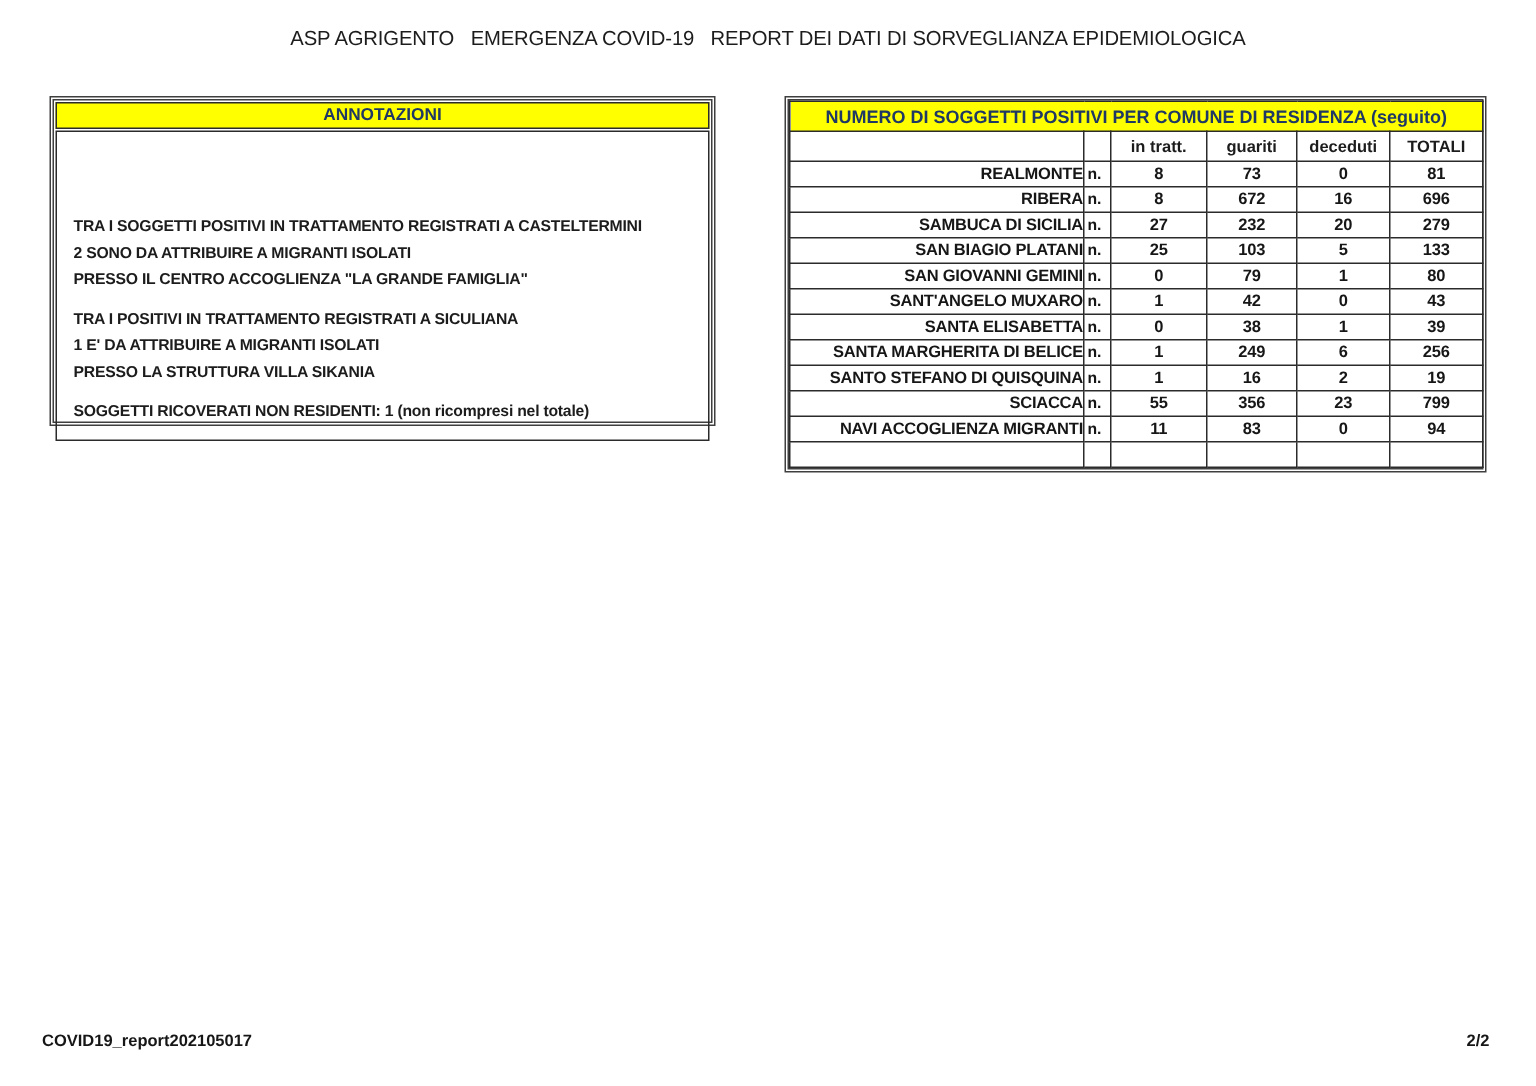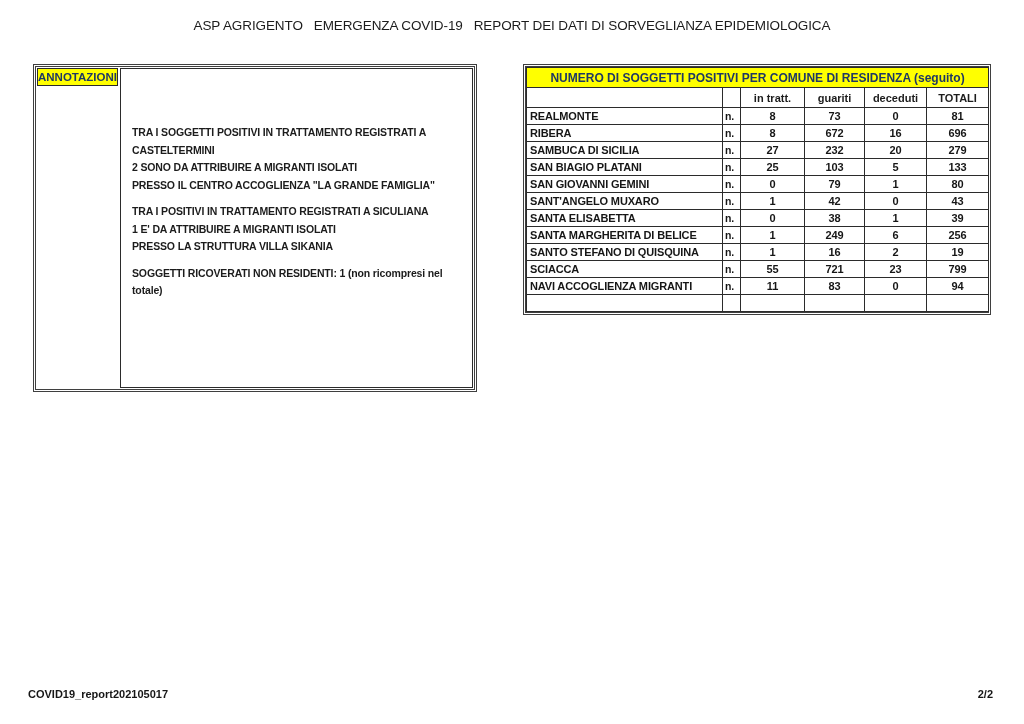--- a/index.html
+++ b/index.html
@@ -23,25 +23,25 @@
     color: #1c1c1c;
     white-space: pre;
     letter-spacing: -0.1px;
   }
   
   .ann-box {
     position: absolute;
     left: 33px;
     top: 64px;
     width: 444px;
-    height: 328px;
+    height: 220px;
     border: 3px double #3f3f3f;
     background: #ffffff;
     display: flex;
-    flex-direction: row;
+    flex-direction: column;
   }
   .ann-header {
     margin: 1px 1px 0 1px;
     height: 18px;
     line-height: 16px;
     background: #FFFF00;
     border: 1px solid #2b2b2b;
     text-align: center;
     font-weight: bold;
     font-size: 11.5px;
@@ -88,21 +88,21 @@
     background: #ffffff;
   }
   tbody td {
     height: 17px;
     font-weight: bold;
     font-size: 11px;
     color: #161616;
     background: #ffffff;
     letter-spacing: -0.15px;
   }
-  td.comune { text-align: left; padding-left: 3px; white-space: nowrap; }
+  td.comune { text-align: right; padding-left: 3px; white-space: nowrap; }
   td.unit   { text-align: left; padding-left: 2px; font-size: 10.5px; }
   td.val    { text-align: center; }
   
   .footer-left {
     position: absolute;
     left: 28px;
     top: 688px;
     font-weight: bold;
     font-size: 11px;
     color: #161616;
@@ -235,21 +235,21 @@
             <td class="unit">n.</td>
             <td class="val">1</td>
             <td class="val">16</td>
             <td class="val">2</td>
             <td class="val">19</td>
           </tr>
           <tr>
             <td class="comune">SCIACCA</td>
             <td class="unit">n.</td>
             <td class="val">55</td>
-            <td class="val">721</td>
+            <td class="val">356</td>
             <td class="val">23</td>
             <td class="val">799</td>
           </tr>
           <tr>
             <td class="comune">NAVI ACCOGLIENZA MIGRANTI</td>
             <td class="unit">n.</td>
             <td class="val">11</td>
             <td class="val">83</td>
             <td class="val">0</td>
             <td class="val">94</td>

